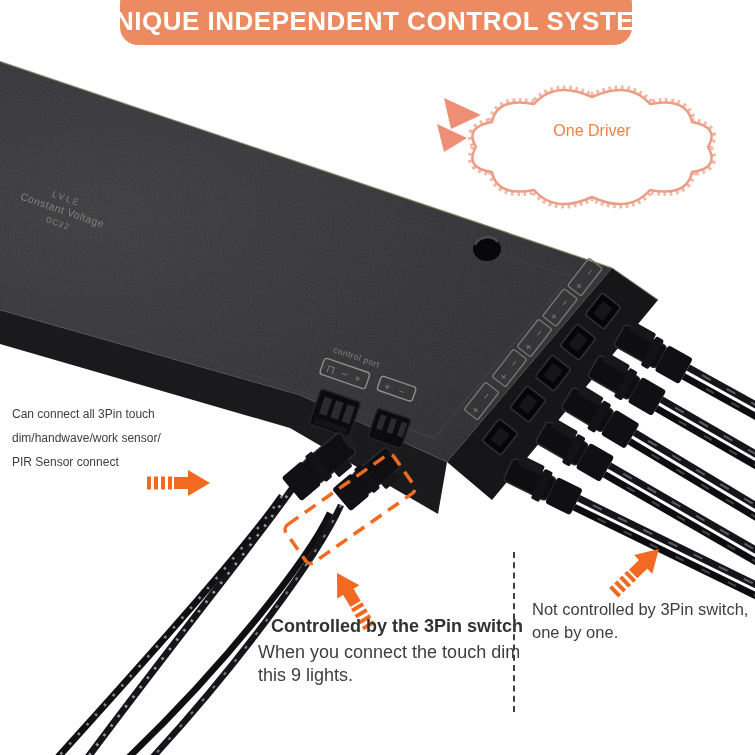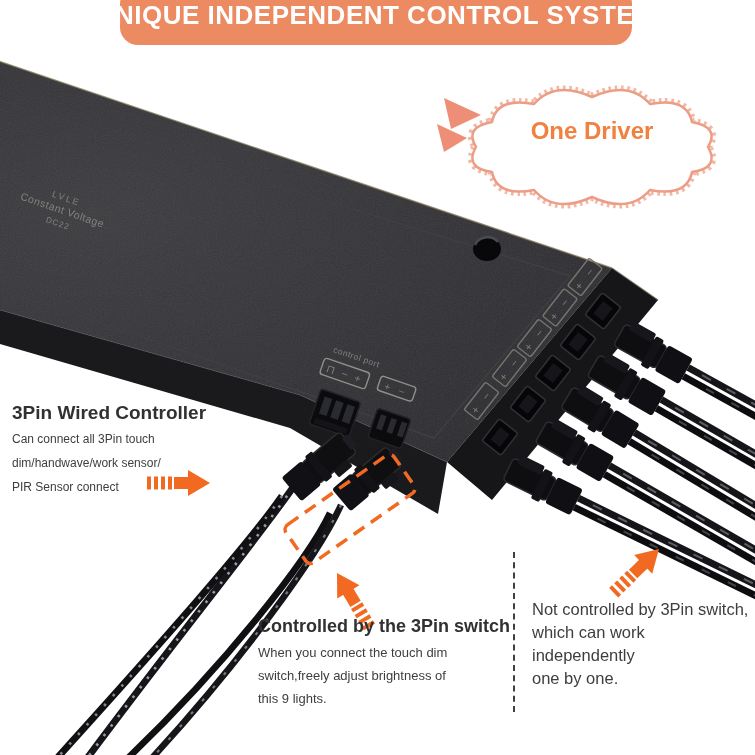--- a/index.html
+++ b/index.html
@@ -3,30 +3,30 @@
 <meta charset="utf-8">
 <style>
   html,body{margin:0;padding:0;background:#ffffff;}
   .stage{position:relative;width:755px;height:755px;overflow:hidden;background:#fff;
          font-family:"Liberation Sans", sans-serif;}
   .scene{position:absolute;left:0;top:0;}
   .print{font-family:"Liberation Sans", sans-serif;fill:#82827b;}
   .banner{position:absolute;left:120px;top:-14px;width:512px;height:59px;background:#ec8a61;
           border-radius:18px;display:flex;align-items:flex-end;justify-content:center;}
   .banner span{color:#ffffff;font-size:26px;font-weight:bold;letter-spacing:.5px;line-height:1;
-               padding-bottom:17px;white-space:nowrap;}
+               padding-bottom:11px;white-space:nowrap;}
   .cloud-text{position:absolute;left:472px;top:118px;width:240px;text-align:center;
-              color:#f0813f;font-weight:bold;font-size:24px;line-height:25px;}
+              color:#f0813f;font-weight:normal;font-size:16px;line-height:25px;}
   .note{position:absolute;color:#3e3e42;}
   .note h3{margin:0 0 3px 0;font-size:19px;color:#313134;line-height:1.15;}
   .note .body{font-size:12px;line-height:24px;}
   .note-left{left:12px;top:402px;width:230px;}
   .note-mid{left:258px;top:616px;width:265px;}
-  .note-mid h3{font-size:18px;margin-bottom:4px;}
-  .note-mid .body{font-size:13px;line-height:23px;}
+  .note-mid h3{font-size:18px;margin-bottom:4px;text-align:right;}
+  .note-mid .body{font-size:18px;line-height:23px;}
   .note-right{left:509px;top:598px;width:220px;margin-left:23px;}
   .note-right .body{font-size:16.5px;line-height:23px;}
   .divider{position:absolute;left:513px;top:552px;height:160px;width:0;border-left:2px dashed #3f3f44;}
 </style>
 </head>
 <body>
 
 <div class="stage">
 
 <svg class="scene" width="755" height="755" viewBox="0 0 755 755">
@@ -255,40 +255,37 @@
 
 <div class="banner">
   <span>UNIQUE INDEPENDENT CONTROL SYSTEM</span>
 </div>
 
 <div class="cloud-text">
   <div>One Driver</div>
 </div>
 
 <div class="note note-left">
-  <h3>3Pin Wired Controller</h3>
   <div class="body">
     <div>Can connect all 3Pin touch</div>
     <div>dim/handwave/work sensor/</div>
     <div>PIR Sensor connect</div>
   </div>
 </div>
 
 <div class="note note-mid">
   <h3>Controlled by the 3Pin switch</h3>
   <div class="body">
     <div>When you connect the touch dim</div>
-    <div>switch,freely adjust brightness of</div>
     <div>this 9 lights.</div>
   </div>
 </div>
 
 <div class="note note-right">
   <div class="body">
     <div>Not controlled by 3Pin switch,</div>
-    <div>which can work independently</div>
     <div>one by one.</div>
   </div>
 </div>
 
 <div class="divider"></div>
 
 </div>
 
 </body></html>

